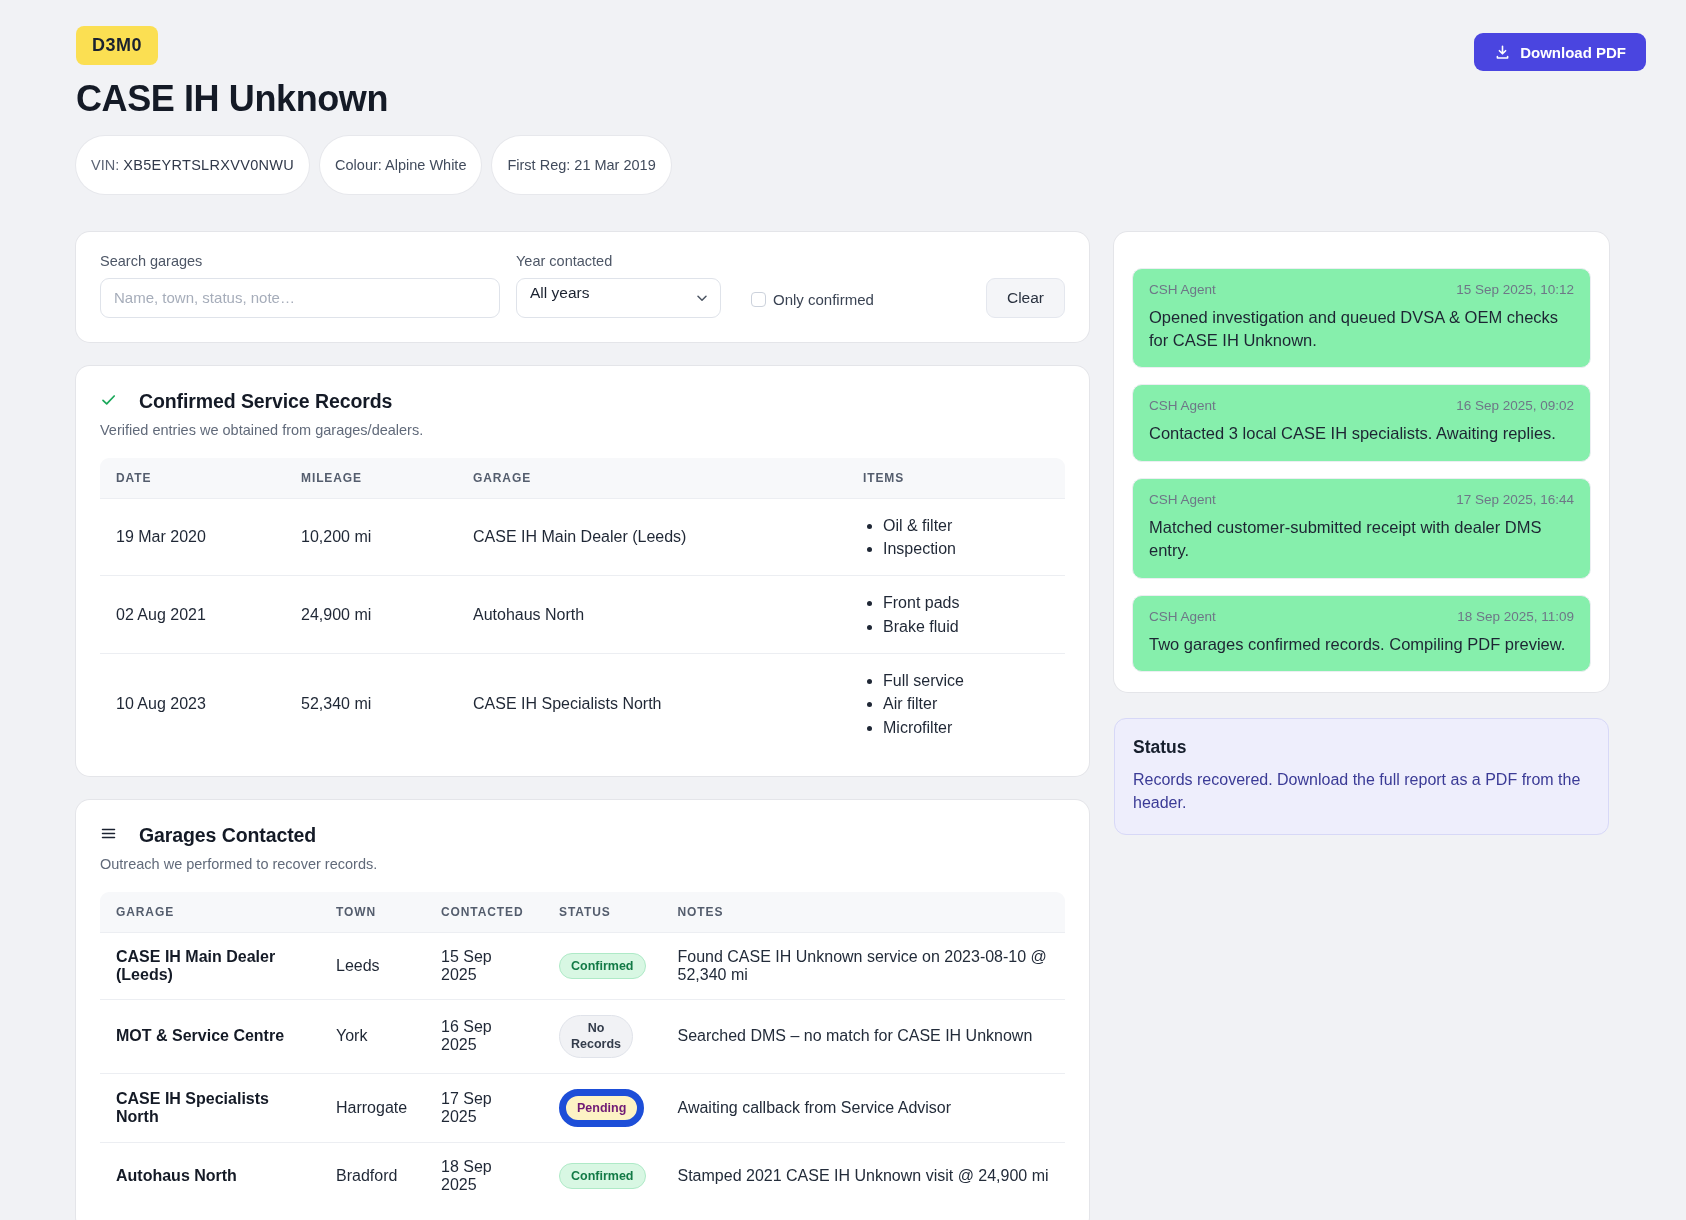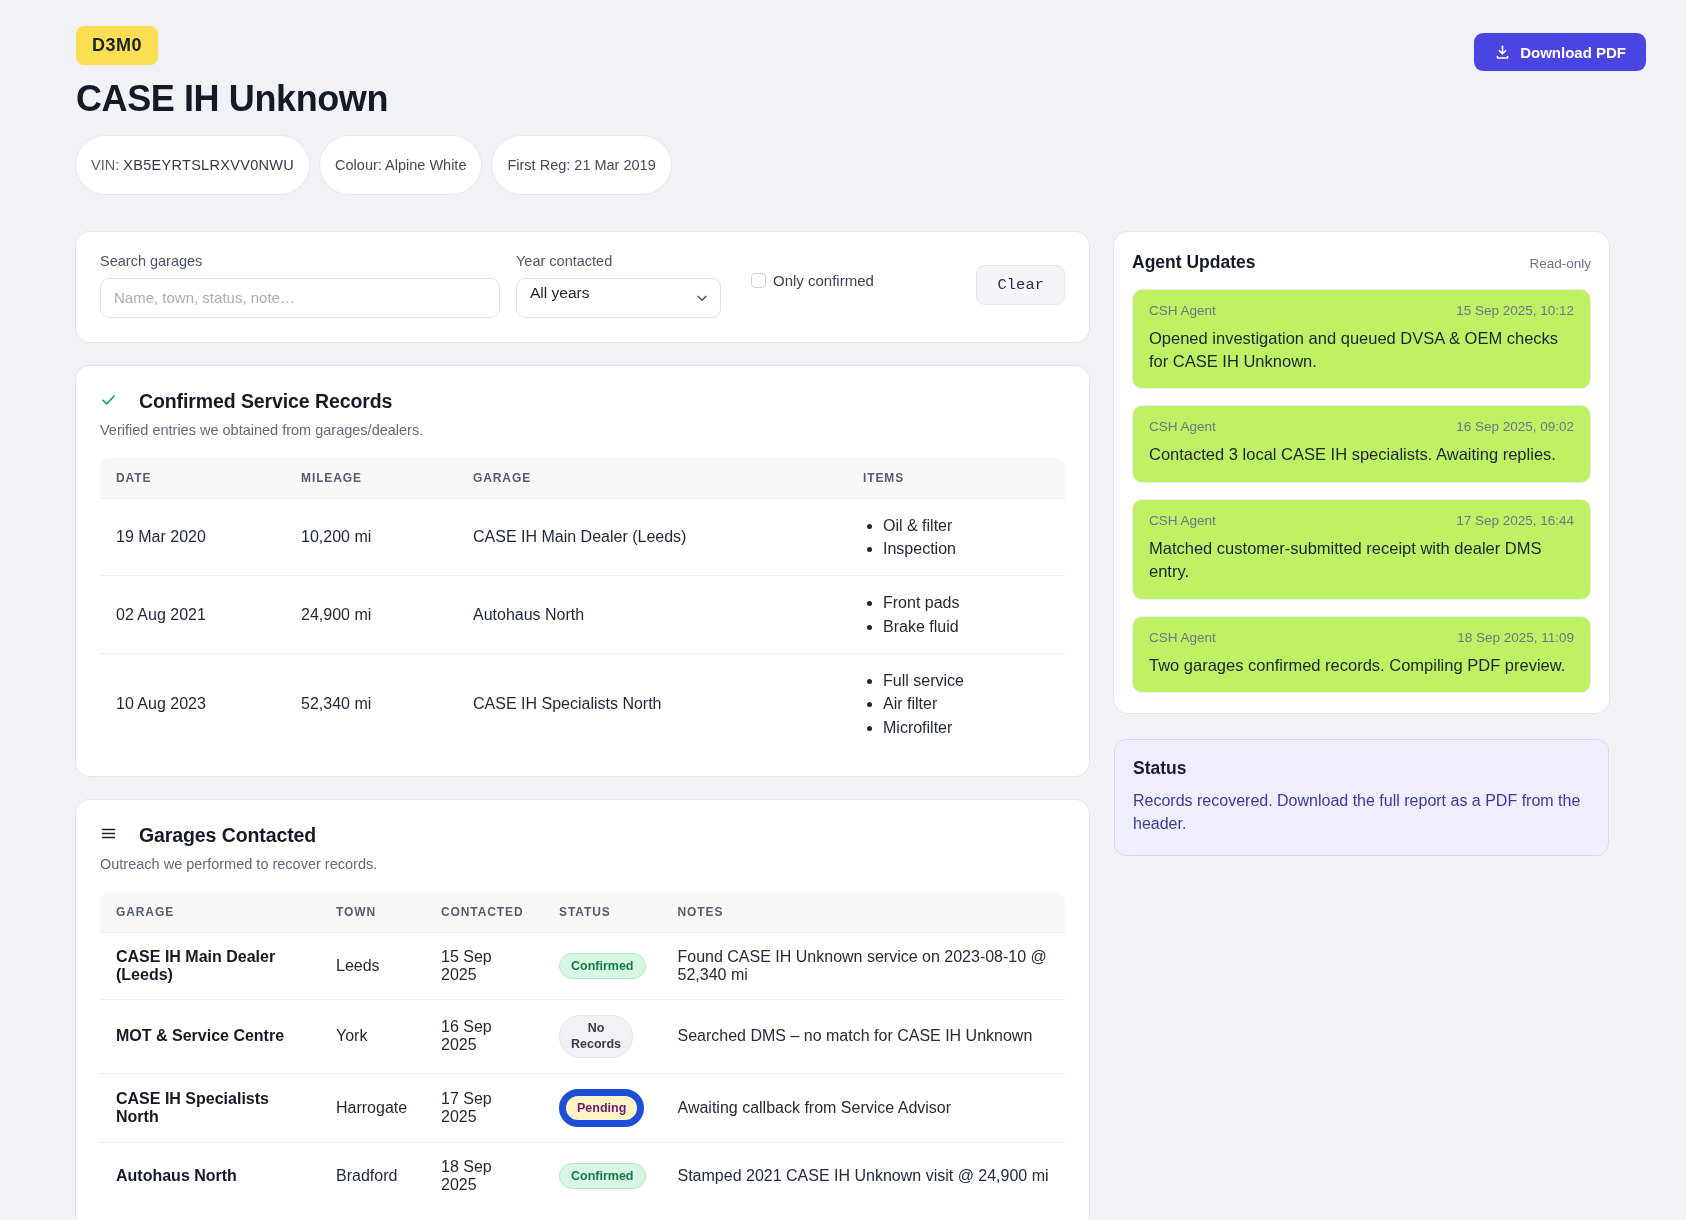--- a/index.html
+++ b/index.html
@@ -47,21 +47,21 @@
   .grid{display:flex;gap:25px;margin-top:38px;align-items:flex-start;}
   .col-main{width:1013px;flex:0 0 1013px;}
   .col-side{width:495px;flex:0 0 495px;}
 
   .card{
     background:#fff;border-radius:14px;
     box-shadow:0 0 0 1px rgba(20,26,38,.055);
   }
 
   
-  .filters{padding:21px 24px 24px 24px;display:flex;align-items:center;gap:16px;}
+  .filters{padding:21px 24px 24px 24px;display:flex;align-items:flex-end;gap:16px;}
   .fgroup{display:flex;flex-direction:column;}
   .flabel{font-size:14.5px;color:#4d5666;margin-bottom:9px;}
   .tinput{
     width:400px;height:40px;border:1px solid #dfe3ea;border-radius:9px;
     padding:0 13px;font-size:15px;color:#1b2230;outline:none;
     font-family:"Liberation Sans",sans-serif;background:#fff;
   }
   .tinput::placeholder{color:#a6adba;}
   .selwrap{position:relative;width:205px;}
   .tsel{
@@ -74,21 +74,21 @@
   .cbwrap{display:flex;align-items:center;gap:7px;margin-bottom:10px;margin-left:14px;}
   .cbwrap input{
     width:15px;height:15px;margin:0;appearance:none;-webkit-appearance:none;
     border:1.5px solid #ccd2dc;border-radius:4px;background:#fff;cursor:pointer;
   }
   .cbwrap label{font-size:15px;color:#3a4353;cursor:pointer;}
   .spacer{flex:1 1 auto;}
   .clear-btn{
     height:40px;padding:0 20px;border-radius:9px;border:1px solid #e4e7ee;
     background:#f4f5f8;font-size:15.5px;color:#2a3240;cursor:pointer;
-    font-family:Liberation Mono, monospace;margin-bottom:0;
+    font-family:Liberation Sans, sans-serif;margin-bottom:0;
   }
 
   
   .sect{padding:24px 24px 22px 24px;margin-top:24px;}
   .sect-head{display:flex;align-items:center;gap:22px;}
   .sect-title{font-size:19.5px;font-weight:bold;color:#141a26;letter-spacing:-.1px;}
   .sect-sub{font-size:14.5px;color:#616a7a;margin-top:9px;}
 
   table{width:100%;border-collapse:collapse;margin-top:20px;}
   thead th{
@@ -115,21 +115,21 @@
   .badge.confirmed{background:#d8f7e3;color:#127a46;border:1px solid #aeeac7;}
   .badge.norecords{background:#f1f2f5;color:#333c4b;border:1px solid #e0e3ea;max-width:74px;}
   .badge.pending{background:#fdf3c4;color:#701a75;border:7px solid #1d4ed8;}
 
   
   .side-card{padding:20px 18px 20px 18px;}
   .side-head{display:flex;align-items:baseline;justify-content:space-between;}
   .side-title{font-size:17.5px;font-weight:bold;color:#141a26;}
   .side-ro{font-size:13.5px;color:#6c7586;}
   .upd{
-    border:1px solid #eceef2;border-radius:10px;background:#bef264;
+    border:1px solid #eceef2;border-radius:10px;background:#86efac;
     padding:13px 16px 15px 16px;margin-top:16px;
   }
   .upd-top{display:flex;justify-content:space-between;align-items:baseline;}
   .upd-who{font-size:13.5px;color:#6e7787;}
   .upd-when{font-size:13.5px;color:#6e7787;}
   .upd-msg{font-size:16.5px;color:#1d2533;margin-top:9px;line-height:1.42;}
 
   .status-card{
     margin-top:26px;background:#eeeefc;border:1px solid #d7d8f7;
     border-radius:12px;padding:18px 18px 20px 18px;
@@ -302,24 +302,20 @@
             </tr>
           </tbody>
         </table>
       </div>
 
     </div>
 
     <div class="col-side">
 
       <div class="card side-card">
-        <div class="side-head">
-          <span class="side-title">Agent Updates</span>
-          <span class="side-ro">Read-only</span>
-        </div>
 
         <div class="upd">
           <div class="upd-top">
             <span class="upd-who">CSH Agent</span>
             <span class="upd-when">15 Sep 2025, 10:12</span>
           </div>
           <div class="upd-msg">Opened investigation and queued DVSA &amp; OEM checks for CASE IH Unknown.</div>
         </div>
 
         <div class="upd">

